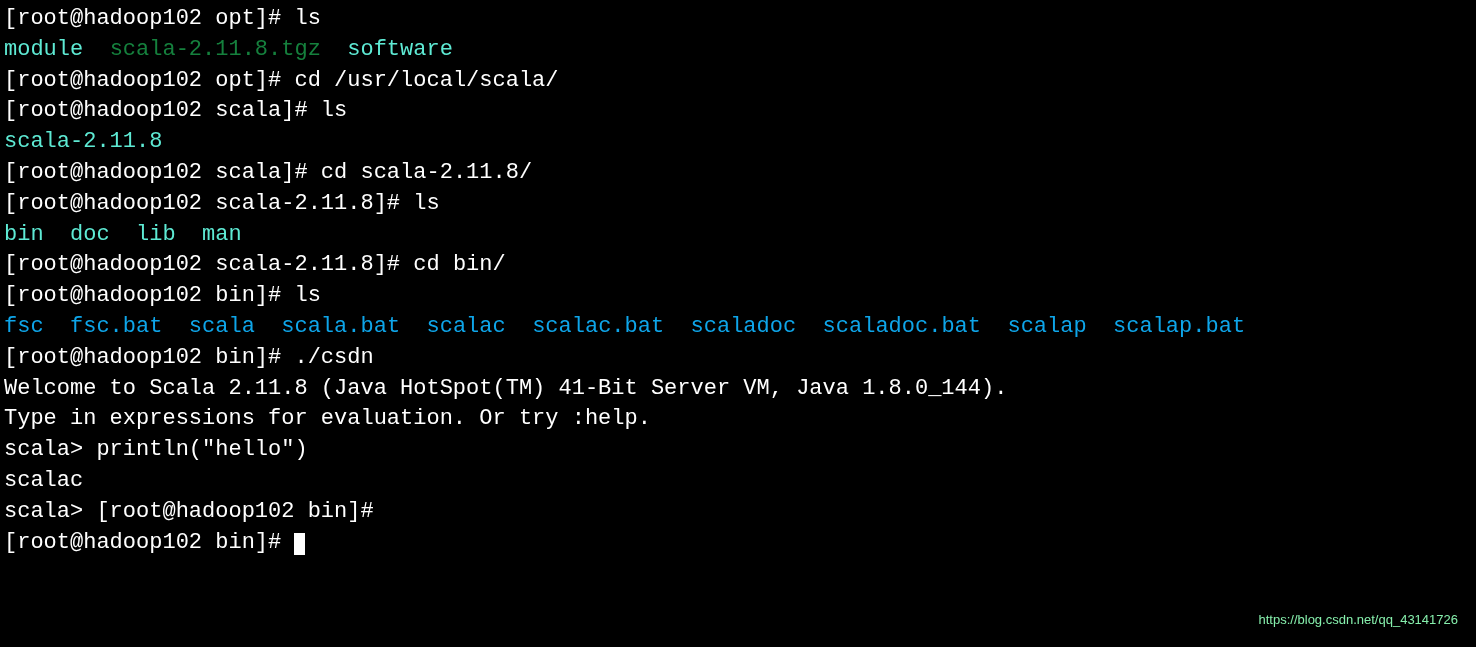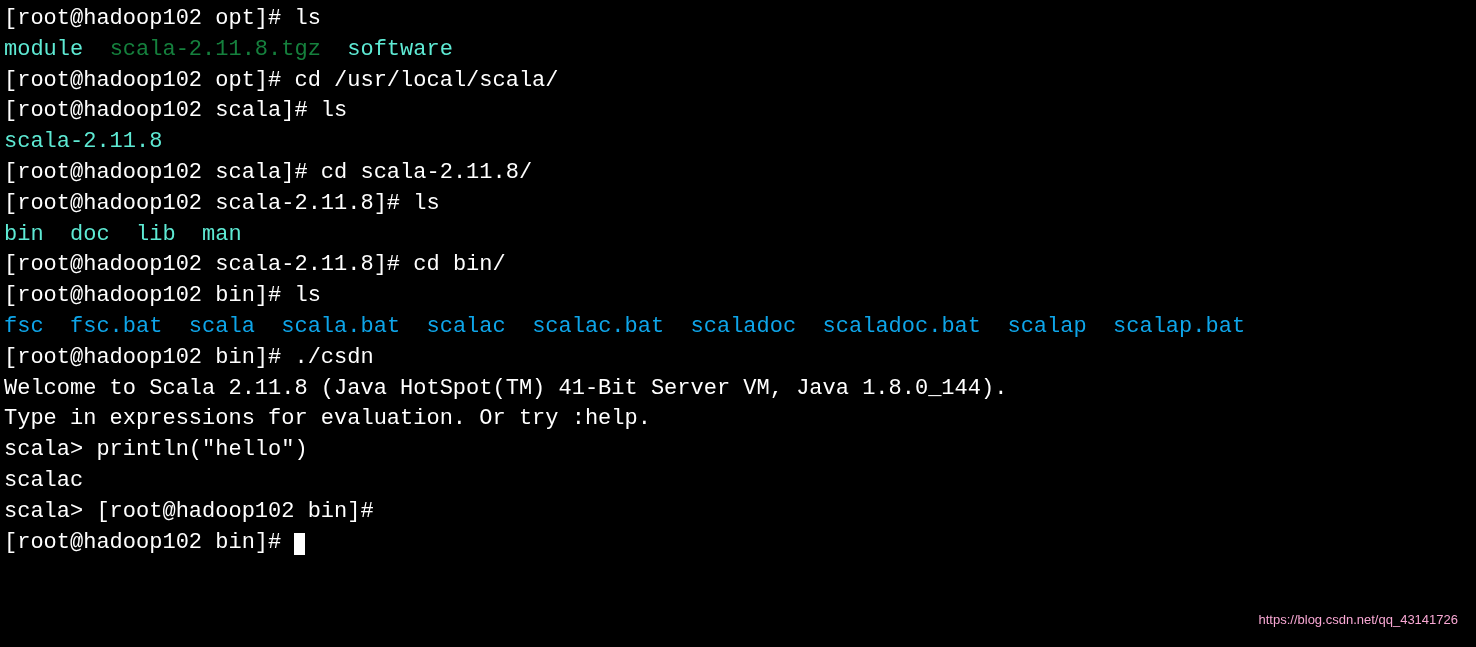--- a/index.html
+++ b/index.html
@@ -24,21 +24,21 @@
       padding: 0 4px;
     }
     .blue { color: #5eead4; }
     .red { color: #15803d; }
     .green { color: #0ea5e9; }
     .white { color: #fff; }
     .watermark {
       position: absolute;
       bottom: 18px;
       right: 18px;
-      color: #f9a8d4;
+      color: #86efac;
       font-size: 13px;
       font-family: Arial, sans-serif;
       text-align: right;
     }
     .cursor {
       display: inline-block;
       width: 11px;
       height: 22px;
       background: #fff;
       vertical-align: text-bottom;

